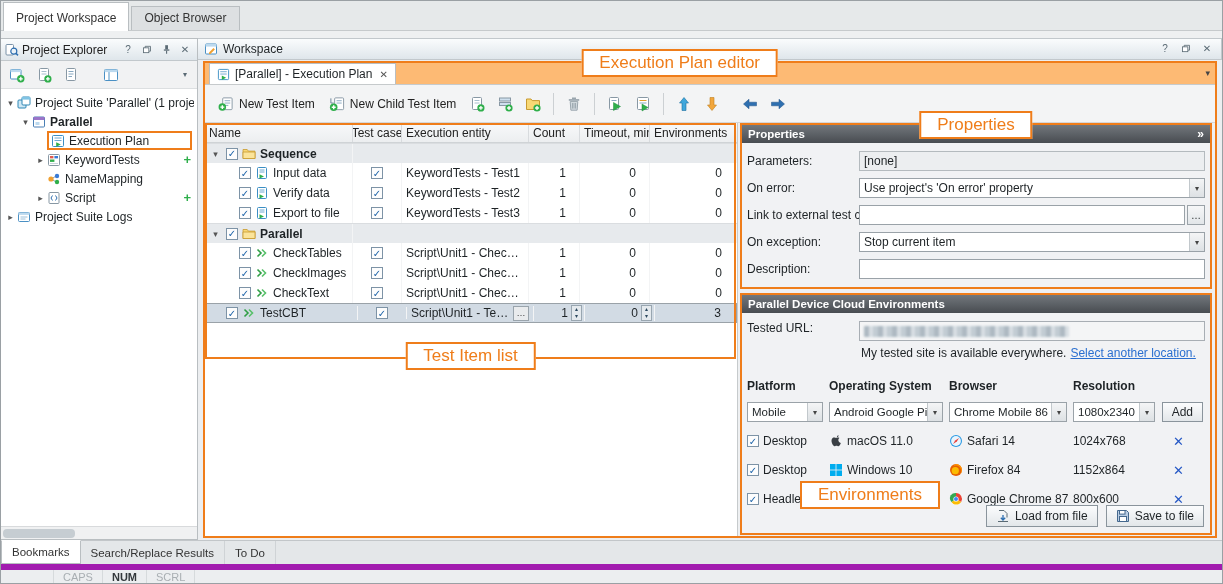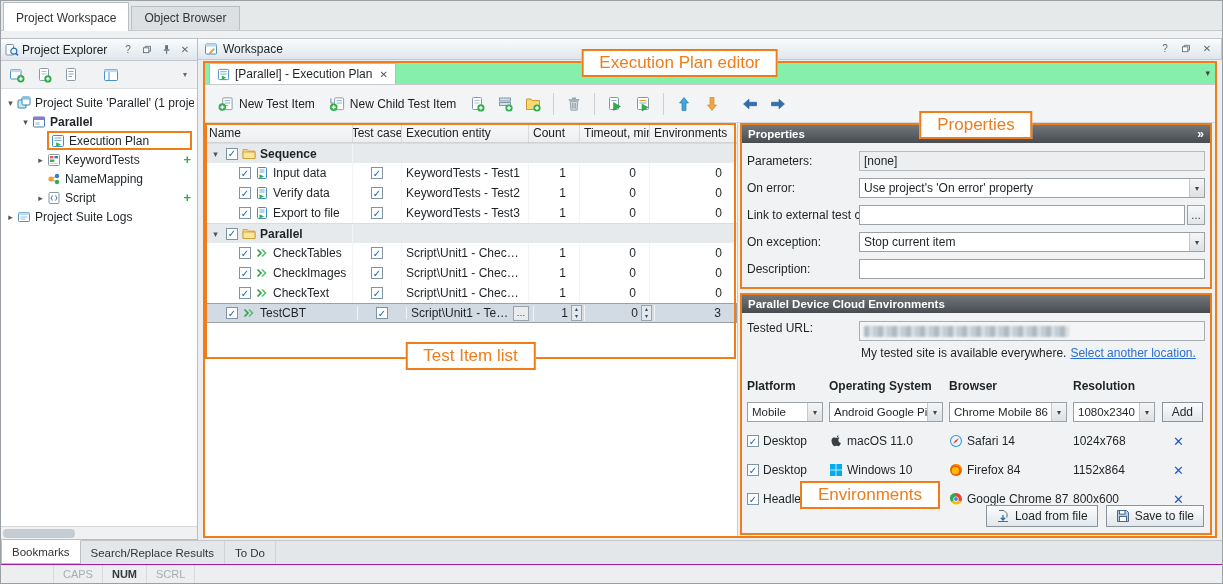--- a/index.html
+++ b/index.html
@@ -33,21 +33,21 @@
 
 .ws-header{position:absolute;left:197px;top:37px;right:0;height:22px;background:linear-gradient(#fafcfd,#dfe6eb);border:1px solid #c2c8cc;border-left:none;display:flex;align-items:center;gap:5px;padding:0 6px}
 .ws-header .title{flex:1}
 .ws-body{position:absolute;left:197px;top:59px;right:0;bottom:43px;background:#eceef0}
 .exec-box{position:absolute;left:5px;top:1px;width:1014px;height:477px;border:2px solid #ef7d1a;background:#f4f5f6;display:flex;flex-direction:column}
 .anno-label{position:absolute;background:#fff;border:2px solid #ef7d1a;color:#ef7d1a;font-size:17px;padding:2px 16px;white-space:nowrap;z-index:40}
 .exec-anno{top:-14px;left:47%;transform:translateX(-50%)}
 .props-anno{top:-14px;left:50%;transform:translateX(-50%)}
 .env-anno{bottom:24px;left:58px}
 
-.dtab-row{height:22px;flex:0 0 22px;background:#86efac;border-bottom:1px solid #c6cacc;display:flex;align-items:flex-end;padding-left:4px;position:relative}
+.dtab-row{height:22px;flex:0 0 22px;background:#fdba74;border-bottom:1px solid #c6cacc;display:flex;align-items:flex-end;padding-left:4px;position:relative}
 .dtab{height:21px;background:#fff;border:1px solid #b9bec1;border-bottom:none;display:flex;align-items:center;gap:5px;padding:0 7px}
 .dtab .close{color:#555;font-size:10px;margin-left:2px}
 .dtab-caret{position:absolute;right:5px;top:5px;color:#444;font-size:9px}
 
 .ws-toolbar{height:38px;flex:0 0 38px;background:#f3f4f5;border-bottom:1px solid #d4d7d9;display:flex;align-items:center;gap:4px;padding:0 8px}
 .tbtn{display:flex;align-items:center;gap:5px;padding:3px 5px;color:#222;white-space:nowrap}
 .vsep{width:1px;height:22px;background:#ccd0d3;margin:0 4px;flex:0 0 1px}
 .icn{width:16px;height:16px;display:inline-block;flex:0 0 auto}
 .icn14{width:14px;height:14px}
 .icn13{width:13px;height:13px}
@@ -110,21 +110,21 @@
 .btn{height:20px;border:1px solid #8a949c;background:linear-gradient(#fbfcfd,#e3e7ea);padding:0 9px;font-size:12px}
 .ecell{display:flex;align-items:center;gap:4px;height:20px;white-space:nowrap;overflow:hidden}
 .xdel{color:#2457c5;font-weight:bold;font-size:13px;margin-left:12px;cursor:default}
 .env-buttons{position:absolute;right:6px;bottom:6px;display:flex;gap:8px}
 .bigbtn{height:22px;display:flex;align-items:center;gap:5px;padding:0 9px;border:1px solid #8a949c;background:linear-gradient(#fbfcfd,#e3e7ea);font-size:12px;white-space:nowrap}
 
 
 .bottom-tabs{position:absolute;left:0;bottom:19px;right:0;height:24px;background:#e4e7e9;border-top:1px solid #c2c6c9;display:flex;align-items:stretch}
 .btab{padding:0 10px;font-size:11.5px;color:#333;border-right:1px solid #cfd3d6;display:flex;align-items:center;white-space:nowrap}
 .btab.active{background:#fff;border:1px solid #b9bec1;border-top:1px solid #fff;margin-top:-1px}
-.statusbar{position:absolute;left:0;bottom:0;right:0;height:19px;background:#eceef0;border-top:1px solid #a21caf;display:flex;align-items:stretch;font-size:11px}
+.statusbar{position:absolute;left:0;bottom:0;right:0;height:19px;background:#eceef0;border-top:6px solid #a21caf;display:flex;align-items:stretch;font-size:11px}
 .stat{padding:0 9px;display:flex;align-items:center;border-right:1px solid #d6dadc;color:#a8aeb2}
 .stat.first{margin-left:52px;border-left:1px solid #d6dadc}
 .stat.active{color:#33383c;font-weight:bold}
 </style>
 </head>
 <body>
 
 <div class="app">
 
   <div class="top-tabs" id="top-tabs">

